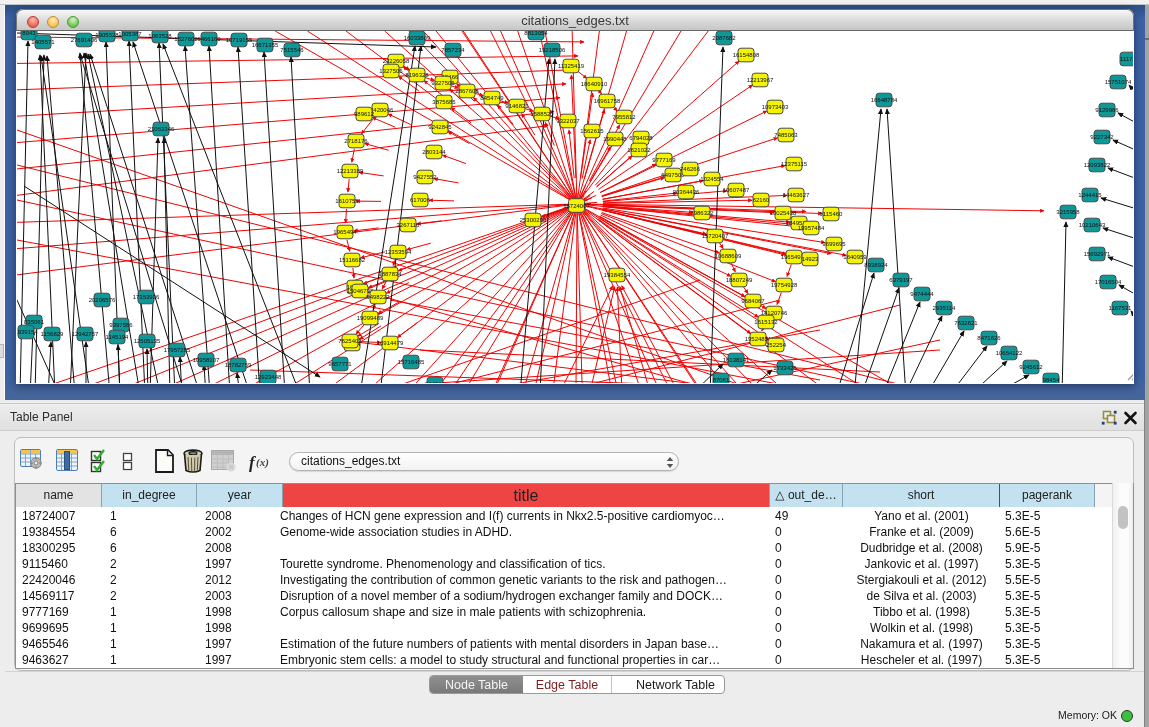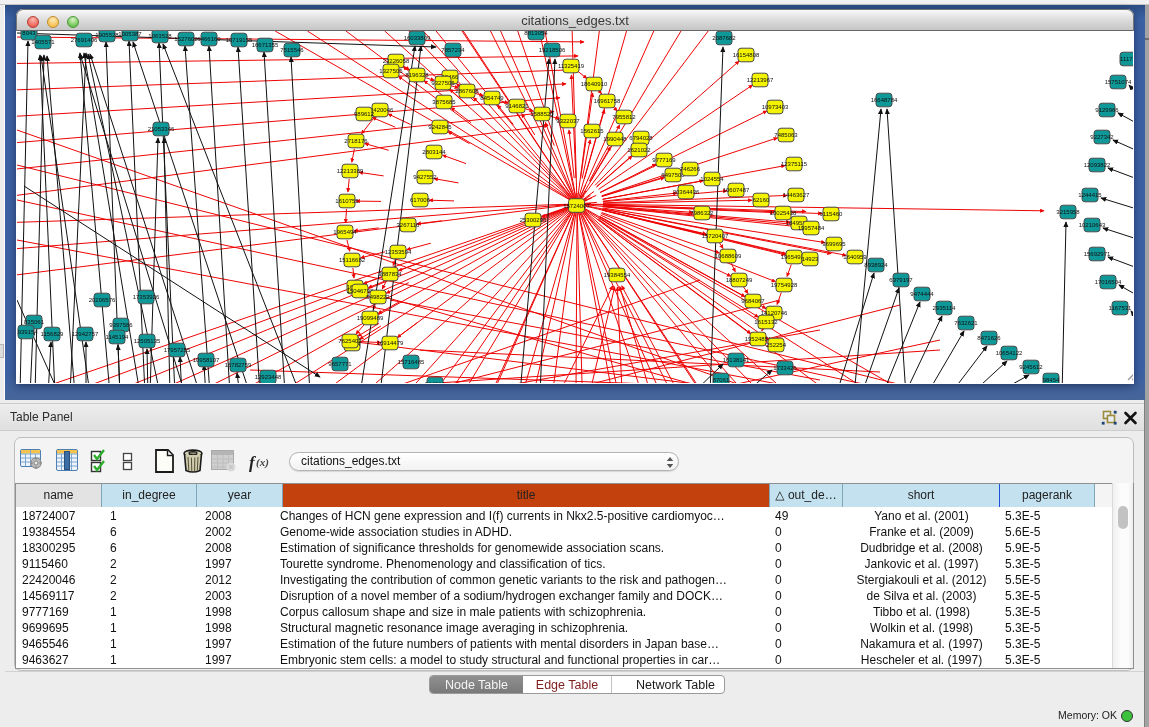--- a/index.html
+++ b/index.html
@@ -648,21 +648,21 @@
     <svg class="abs" style="left:374px;top:3px;" width="12" height="13" viewBox="0 0 12 14">
       <path d="M6,1 L9.5,5.5 L2.5,5.5 z" fill="#555"></path>
       <path d="M6,13 L9.5,8.5 L2.5,8.5 z" fill="#555"></path>
     </svg>
   </div>
 
   <div class="abs" style="left:0;top:0;">
     <div style="position:absolute;left:16px;top:483px;width:85px;height:23px;background:#e3e3e3;border-right:1px solid #7fa5b9;border-top:1px solid #b9cdd9;border-bottom:1px solid #7397a9;font-size:12px;line-height:23px;text-align:center;color:#222;">name</div>
       <div style="position:absolute;left:102px;top:483px;width:94px;height:23px;background:#c4e1ef;border-right:1px solid #7fa5b9;border-top:1px solid #b9cdd9;border-bottom:1px solid #7397a9;font-size:12px;line-height:23px;text-align:center;color:#222;">in_degree</div>
       <div style="position:absolute;left:197px;top:483px;width:85px;height:23px;background:#c4e1ef;border-right:1px solid #7fa5b9;border-top:1px solid #b9cdd9;border-bottom:1px solid #7397a9;font-size:12px;line-height:23px;text-align:center;color:#222;">year</div>
-      <div style="position:absolute;left:283px;top:483px;width:486px;height:23px;background:#c2410c;border-right:1px solid #7fa5b9;border-top:1px solid #b9cdd9;border-bottom:1px solid #7397a9;font-size:12px;line-height:23px;text-align:center;color:#222;">title</div>
+      <div style="position:absolute;left:283px;top:483px;width:486px;height:23px;background:#ef4444;border-right:1px solid #7fa5b9;border-top:1px solid #b9cdd9;border-bottom:1px solid #7397a9;font-size:16px;line-height:23px;text-align:center;color:#222;">title</div>
       <div style="position:absolute;left:770px;top:483px;width:72px;height:23px;background:#c4e1ef;border-right:1px solid #7fa5b9;border-top:1px solid #b9cdd9;border-bottom:1px solid #7397a9;font-size:12px;line-height:23px;text-align:center;color:#222;">△ out_de…</div>
       <div style="position:absolute;left:843px;top:483px;width:156px;height:23px;background:#c4e1ef;border-right:5px solid #1d4ed8;border-top:1px solid #b9cdd9;border-bottom:1px solid #7397a9;font-size:12px;line-height:23px;text-align:center;color:#222;">short</div>
       <div style="position:absolute;left:1000px;top:483px;width:94px;height:23px;background:#c4e1ef;border-right:1px solid #7fa5b9;border-top:1px solid #b9cdd9;border-bottom:1px solid #7397a9;font-size:12px;line-height:23px;text-align:center;color:#222;">pagerank</div>
     <div class="abs" style="left:15px;top:483px;width:1119px;height:186px;border:1px solid #8f8f8f;box-sizing:border-box;"></div>
     <div class="abs" style="left:16px;top:507px;width:1096px;height:161px;background:#fff;"></div>
     <div style="position:absolute;left:0;top:508px;width:1112px;height:16px;font-size:12px;line-height:16px;color:#111;">
         <div style="position:absolute;left:22px;width:80px;top:0;">18724007</div>
         <div style="position:absolute;left:110px;width:80px;top:0;">1</div>
         <div style="position:absolute;left:205px;width:80px;top:0;">2008</div>
         <div style="position:absolute;left:280px;width:488px;top:0;white-space:nowrap;overflow:hidden;">Changes of HCN gene expression and I(f) currents in Nkx2.5-positive cardiomyoc…</div>
@@ -676,21 +676,20 @@
         <div style="position:absolute;left:205px;width:80px;top:0;">2002</div>
         <div style="position:absolute;left:280px;width:488px;top:0;white-space:nowrap;overflow:hidden;">Genome-wide association studies in ADHD.</div>
         <div style="position:absolute;left:775px;width:66px;top:0;">0</div>
         <div style="position:absolute;left:843px;width:157px;top:0;text-align:center;">Franke et al. (2009)</div>
         <div style="position:absolute;left:1005px;width:88px;top:0;">5.6E-5</div>
       </div>
       <div style="position:absolute;left:0;top:540px;width:1112px;height:16px;font-size:12px;line-height:16px;color:#111;">
         <div style="position:absolute;left:22px;width:80px;top:0;">18300295</div>
         <div style="position:absolute;left:110px;width:80px;top:0;">6</div>
         <div style="position:absolute;left:205px;width:80px;top:0;">2008</div>
-        <div style="position:absolute;left:280px;width:488px;top:0;white-space:nowrap;overflow:hidden;">Estimation of significance thresholds for genomewide association scans.</div>
         <div style="position:absolute;left:775px;width:66px;top:0;">0</div>
         <div style="position:absolute;left:843px;width:157px;top:0;text-align:center;">Dudbridge et al. (2008)</div>
         <div style="position:absolute;left:1005px;width:88px;top:0;">5.9E-5</div>
       </div>
       <div style="position:absolute;left:0;top:556px;width:1112px;height:16px;font-size:12px;line-height:16px;color:#111;">
         <div style="position:absolute;left:22px;width:80px;top:0;">9115460</div>
         <div style="position:absolute;left:110px;width:80px;top:0;">2</div>
         <div style="position:absolute;left:205px;width:80px;top:0;">1997</div>
         <div style="position:absolute;left:280px;width:488px;top:0;white-space:nowrap;overflow:hidden;">Tourette syndrome. Phenomenology and classification of tics.</div>
         <div style="position:absolute;left:775px;width:66px;top:0;">0</div>
@@ -721,21 +720,20 @@
         <div style="position:absolute;left:205px;width:80px;top:0;">1998</div>
         <div style="position:absolute;left:280px;width:488px;top:0;white-space:nowrap;overflow:hidden;">Corpus callosum shape and size in male patients with schizophrenia.</div>
         <div style="position:absolute;left:775px;width:66px;top:0;">0</div>
         <div style="position:absolute;left:843px;width:157px;top:0;text-align:center;">Tibbo et al. (1998)</div>
         <div style="position:absolute;left:1005px;width:88px;top:0;">5.3E-5</div>
       </div>
       <div style="position:absolute;left:0;top:620px;width:1112px;height:16px;font-size:12px;line-height:16px;color:#111;">
         <div style="position:absolute;left:22px;width:80px;top:0;">9699695</div>
         <div style="position:absolute;left:110px;width:80px;top:0;">1</div>
         <div style="position:absolute;left:205px;width:80px;top:0;">1998</div>
-        <div style="position:absolute;left:280px;width:488px;top:0;white-space:nowrap;overflow:hidden;">Structural magnetic resonance image averaging in schizophrenia.</div>
         <div style="position:absolute;left:775px;width:66px;top:0;">0</div>
         <div style="position:absolute;left:843px;width:157px;top:0;text-align:center;">Wolkin et al. (1998)</div>
         <div style="position:absolute;left:1005px;width:88px;top:0;">5.3E-5</div>
       </div>
       <div style="position:absolute;left:0;top:636px;width:1112px;height:16px;font-size:12px;line-height:16px;color:#111;">
         <div style="position:absolute;left:22px;width:80px;top:0;">9465546</div>
         <div style="position:absolute;left:110px;width:80px;top:0;">1</div>
         <div style="position:absolute;left:205px;width:80px;top:0;">1997</div>
         <div style="position:absolute;left:280px;width:488px;top:0;white-space:nowrap;overflow:hidden;">Estimation of the future numbers of patients with mental disorders in Japan base…</div>
         <div style="position:absolute;left:775px;width:66px;top:0;">0</div>

